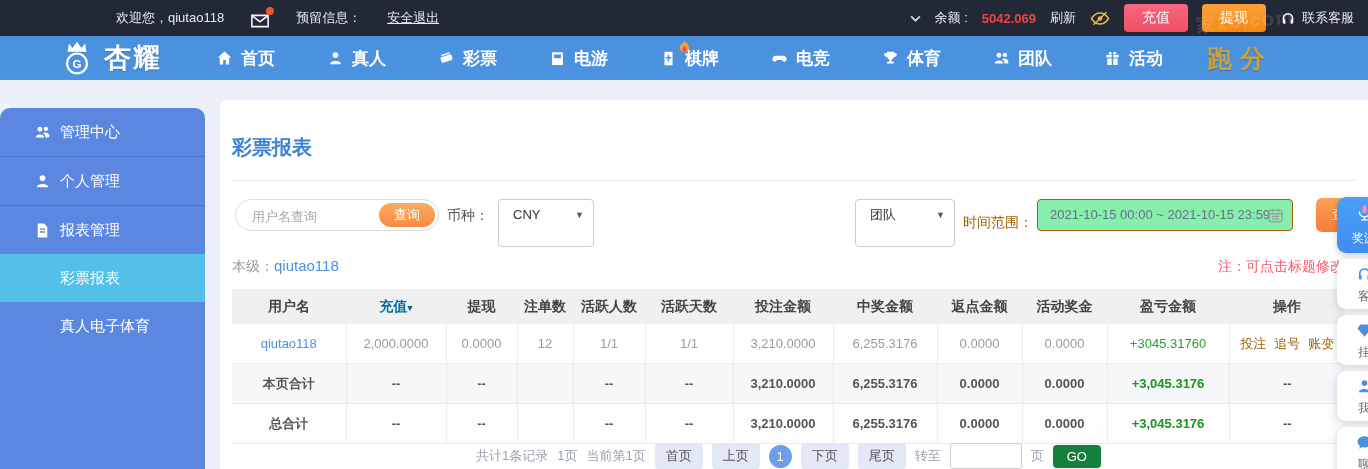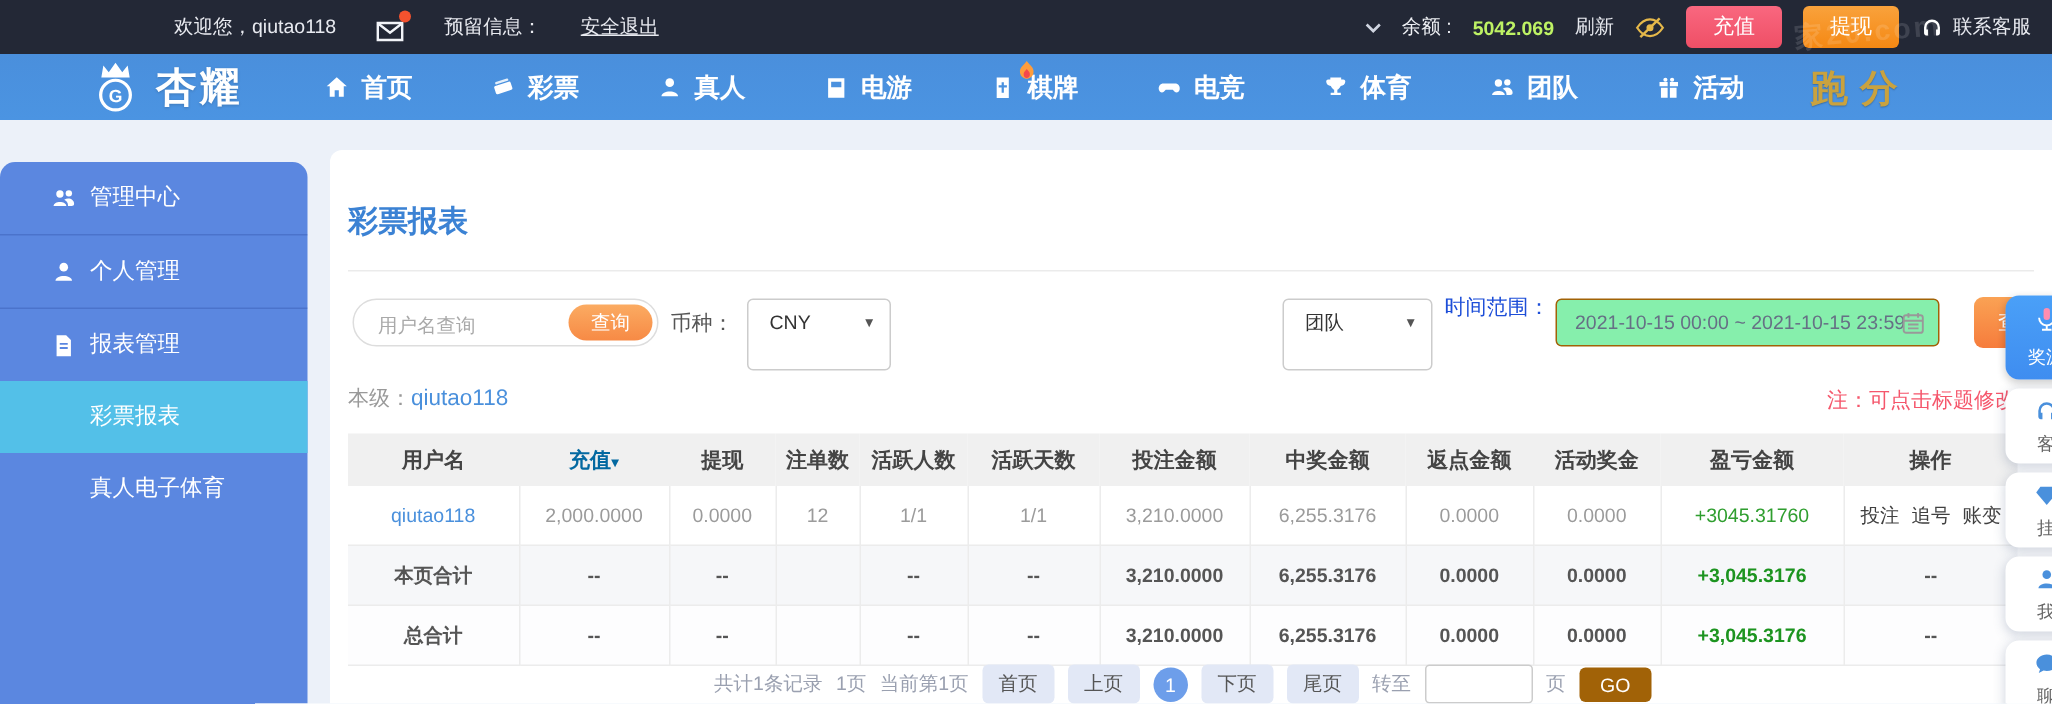--- a/index.html
+++ b/index.html
@@ -10,21 +10,21 @@
   }
   
   .topbar{position:absolute;left:0;top:0;width:1368px;height:36px;background:#232836;
     display:flex;align-items:center;color:#e8eaf0;font-size:13px;}
   .topbar .left{display:flex;align-items:center;gap:26px;padding-left:116px;}
   .topbar .right{margin-left:auto;display:flex;align-items:center;gap:14px;padding-right:14px;}
   .logout{color:#e8eaf0;text-decoration:underline;cursor:pointer;}
   .mail-wrap{position:relative;width:20px;height:15px;color:#f2f4f8;}
   .mail-dot{position:absolute;right:-4px;top:-4px;width:8px;height:8px;border-radius:50%;background:#f4522e;}
   .bal-label{color:#eef0f4;}
-  .bal-value{color:#bef264;font-weight:700;}
+  .bal-value{color:#ef4444;font-weight:700;}
   .chev{width:11px;height:7px;color:#cfd4e0;}
   .eye{width:20px;height:15px;color:#e5b84a;}
   .tb-btn{border:none;border-radius:4px;color:#fff;font-size:14px;padding:5px 18px;cursor:pointer;}
   .tb-btn.deposit{background:linear-gradient(180deg,#f9677f,#ef4f66);}
   .tb-btn.withdraw{background:linear-gradient(180deg,#f9a23c,#f58813);}
   .svc{display:flex;align-items:flex-end;gap:6px;}
   .svc svg{width:16px;height:16px;color:#fff;}
   
   .navbar{position:absolute;left:0;top:36px;width:1368px;height:44px;background:linear-gradient(180deg,#4a8fdc,#4b94e2);
     display:flex;align-items:center;color:#fff;}
@@ -53,50 +53,50 @@
   
   .inp-pill{position:absolute;left:235px;top:199px;width:204px;height:32px;border:1px solid #ddd;border-radius:16px;background:#fff;box-sizing:border-box;}
   .inp-pill input{border:none;outline:none;background:transparent;width:130px;height:28px;margin:1px 0 0 14px;font-size:13px;color:#333;}
   .inp-pill input::placeholder{color:#a9a9a9;}
   .pill-btn{position:absolute;right:3px;top:3px;width:56px;height:24px;border:none;border-radius:13px;
     background:linear-gradient(180deg,#fbab62,#f78a45);color:#fff;font-size:13px;cursor:pointer;}
   .flt-label{position:absolute;top:207px;font-size:14px;color:#555;}
   .sel{position:absolute;top:199px;height:48px;border:1px solid #ccc;border-radius:4px;background:#fff;
     box-sizing:border-box;font-size:13px;color:#333;line-height:30px;padding-left:14px;cursor:pointer;}
   .sel .caret{position:absolute;right:9px;top:0;font-size:9px;color:#555;}
-  .range-label{position:absolute;left:963px;top:196px;font-size:14px;color:#1d4ed8;text-align:center;}
+  .range-label{position:absolute;left:963px;top:214px;font-size:14px;color:#a16207;text-align:center;}
   .date-box{position:absolute;left:1037px;top:199px;width:256px;height:32px;border:1px solid #a16207;border-radius:4px;
     background:#86efac;box-sizing:border-box;line-height:30px;font-size:13px;color:#667085;padding-left:12px;cursor:pointer;}
   .date-box svg{position:absolute;right:8px;top:7px;width:17px;height:17px;color:#999;}
   .submit-cut{position:absolute;left:1316px;top:198px;width:60px;height:34px;border:none;border-radius:6px;
     background:linear-gradient(180deg,#faa254,#f67c3c);color:#fff;font-size:14px;cursor:pointer;}
   
   .level{position:absolute;left:232px;top:257px;font-size:14px;color:#999;}
   .level a{color:#4a90dc;font-size:15px;text-decoration:none;cursor:pointer;}
   .note{position:absolute;right:24px;top:258px;font-size:14px;color:#f5576c;white-space:nowrap;}
   
   .tbl{position:absolute;left:232px;top:289px;width:1113px;border-collapse:collapse;table-layout:fixed;font-size:13px;}
   .tbl th{height:33px;background:#f0f0f0;color:#444;font-weight:700;font-size:14px;text-align:center;cursor:pointer;}
   .tbl th.sorted{color:#0369a1;font-family:Liberation Mono, monospace;}
   .tbl th .s-caret{font-size:9px;}
   .tbl td{height:37px;text-align:center;color:#9b9b9b;border-bottom:1px solid #ececec;border-right:1px solid #ececec;background:#fff;}
   .tbl td:last-child{border-right:none;}
   .tbl tr.sum td{background:#f6f7f9;color:#555;font-weight:700;}
   .tbl tr.sum2 td{background:#fdfdfe;color:#555;font-weight:700;}
   .tbl td.link a{color:#4a90dc;text-decoration:none;cursor:pointer;}
   .tbl td.green{color:#2f9e2f;}
-  .tbl td.ops a{color:#404040;text-decoration:none;margin:0 4px;cursor:pointer;}
+  .tbl td.ops a{color:#a16207;text-decoration:none;margin:0 4px;cursor:pointer;}
   .tbl tr.sum td.green,.tbl tr.sum2 td.green{color:#1d9420;}
   
   .pager{position:absolute;left:232px;top:443px;width:1113px;display:flex;justify-content:center;align-items:center;
     gap:9px;font-size:13px;color:#9aa0b0;}
   .pg-btn{background:#e2e8f6;color:#555;border-radius:4px;padding:4px 11px;cursor:pointer;}
   .pg-num{width:23px;height:23px;border-radius:50%;background:#6d9eea;color:#fff;text-align:center;line-height:23px;}
   .pg-input{width:66px;height:22px;border:1px solid #ccc;border-radius:3px;outline:none;}
-  .pg-go{background:#a16207;color:#fff;border-radius:4px;padding:4px 14px;cursor:pointer;}
+  .pg-go{background:#15803d;color:#fff;border-radius:4px;padding:4px 14px;cursor:pointer;}
   
   .floats{position:absolute;left:1337px;top:197px;width:60px;z-index:10;}
   .fl-award{width:54px;height:56px;background:linear-gradient(180deg,#4aa0f8,#3f8df0);border-radius:9px;
     color:#fff;font-size:12px;text-align:center;cursor:pointer;box-shadow:0 2px 6px rgba(0,0,0,.2);}
   .fl-award .ic{padding-top:7px;height:26px;}
   .fl-card{width:54px;height:50px;background:#fff;border-radius:9px;margin-top:6px;text-align:center;
     box-shadow:0 2px 8px rgba(60,80,120,.25);color:#666;font-size:12px;cursor:pointer;}
   .fl-card .ic{padding-top:7px;height:22px;color:#4a90dc;}
   .fl-card svg,.fl-award svg{width:17px;height:17px;}
 </style>
@@ -150,35 +150,35 @@
   </div>
   <div class="nav-items" id="nav-items">
       <div class="nav-item">
         <svg viewBox="0 0 16 16">
           <path fill="currentColor" d="M8 1.4 14.3 7h-1.9v6.6H9.3V9.5H6.7v4.1H3.6V7H1.7Z"></path>
         </svg>
         <span>首页</span>
       </div>
       <div class="nav-item">
         <svg viewBox="0 0 16 16">
+          <g fill="currentColor">
+            <circle cx="8" cy="4.8" r="2.7"></circle>
+            <path d="M2.8 13.4c0-4.1 10.4-4.1 10.4 0z"></path>
+          </g>
+        </svg>
+        <span>真人</span>
+      </div>
+      <div class="nav-item">
+        <svg viewBox="0 0 16 16">
           <g fill="currentColor" transform="rotate(-18 8 8)">
             <rect x="2.6" y="5.4" width="10.8" height="5.4" rx="1"></rect>
             <rect x="4" y="3.2" width="8.6" height="1.5" rx="0.7" opacity=".85"></rect>
           </g>
         </svg>
         <span>彩票</span>
-      </div>
-      <div class="nav-item">
-        <svg viewBox="0 0 16 16">
-          <g fill="currentColor">
-            <circle cx="8" cy="4.8" r="2.7"></circle>
-            <path d="M2.8 13.4c0-4.1 10.4-4.1 10.4 0z"></path>
-          </g>
-        </svg>
-        <span>真人</span>
       </div>
       <div class="nav-item">
         <svg viewBox="0 0 16 16">
           <path fill="currentColor" fill-rule="evenodd" d="M2.9 2h10.2v12.2H2.9zM4.8 4.2h6.4v3.5H4.8z"></path>
         </svg>
         <span>电游</span>
       </div>
       <div class="nav-item">
         <svg viewBox="0 0 16 16">
           <path fill="currentColor" fill-rule="evenodd" d="M4.2 1.6h7.6v12.8H4.2zM8.7 4.5H7.3v2H5.4v1.4h1.9v3.2h1.4V7.9h1.9V6.5H8.7z"></path>

